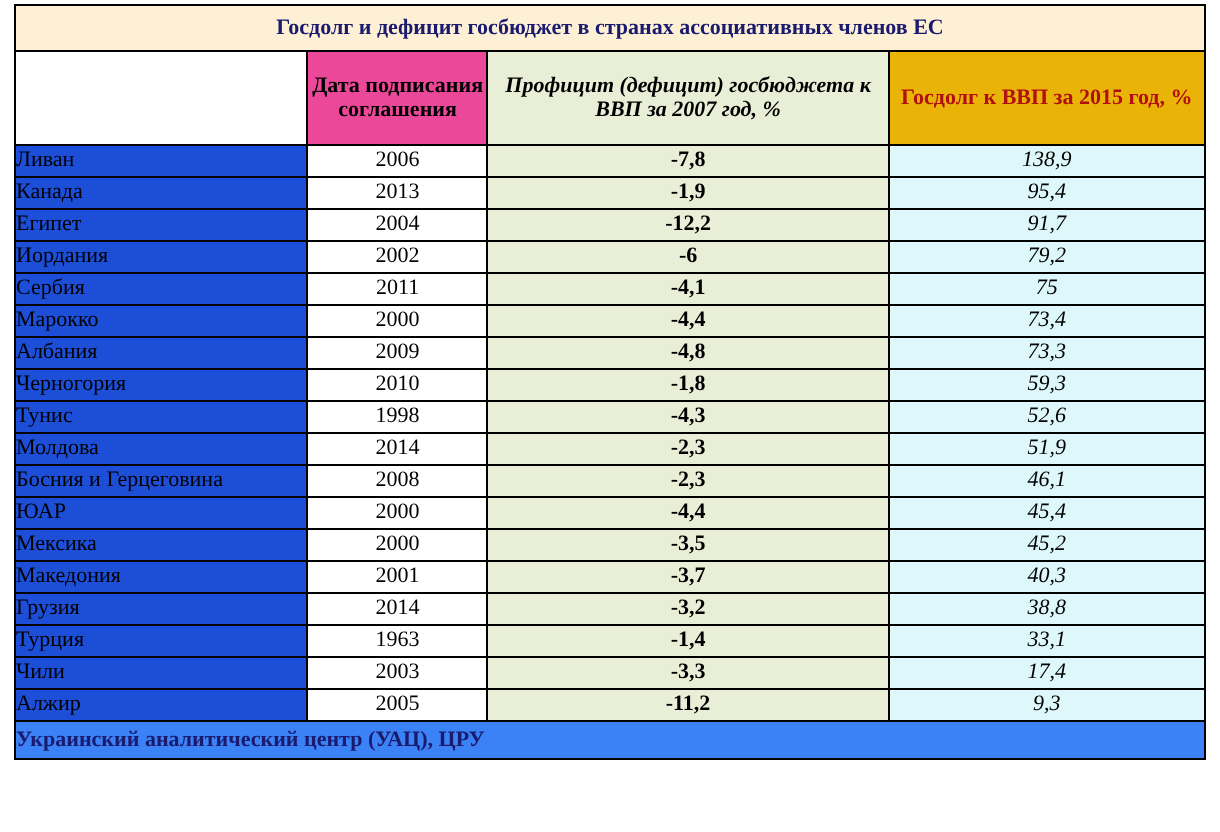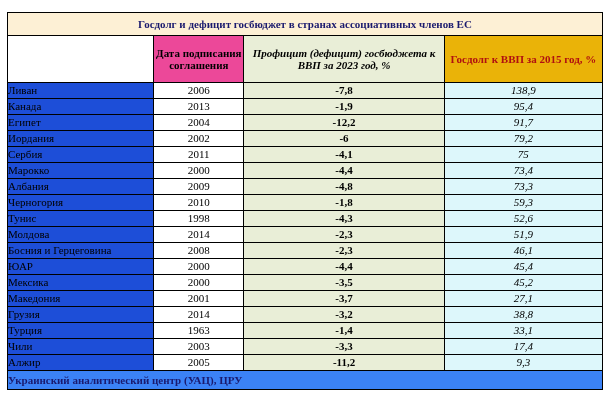--- a/index.html
+++ b/index.html
@@ -16,21 +16,21 @@
   #page {
     position: relative;
     width: 610px;
     height: 416px;
     background: #ffffff;
   }
   table.main {
     border-collapse: collapse;
     width: 596px;
     margin-left: 7px;
-    margin-top: 12px;
+    margin-top: 2px;
     table-layout: fixed;
   }
   table.main td, table.main th {
     border: 1px solid #000000;
     padding: 0;
     font-size: 11px;
     line-height: 1.1;
   }
   .title-cell {
     background: #fdf0d5;
@@ -111,21 +111,21 @@
       <col class="col-def">
       <col class="col-debt">
     </colgroup>
     <tbody>
       <tr>
         <td class="title-cell" colspan="4">Госдолг и дефицит госбюджет в странах ассоциативных членов ЕС</td>
       </tr>
       <tr>
         <td class="hdr hdr-blank"></td>
         <td class="hdr hdr-date">Дата подписания соглашения</td>
-        <td class="hdr hdr-def">Профицит (дефицит) госбюджета к ВВП за 2023 год, %</td>
+        <td class="hdr hdr-def">Профицит (дефицит) госбюджета к ВВП за 2007 год, %</td>
         <td class="hdr hdr-debt">Госдолг к ВВП за 2015 год, %</td>
       </tr>
 
       <tr>
         <td class="c-country">Ливан</td>
         <td class="c-year">2006</td>
         <td class="c-def">-7,8</td>
         <td class="c-debt">138,9</td>
       </tr>
       <tr>
@@ -197,21 +197,21 @@
       <tr>
         <td class="c-country">Мексика</td>
         <td class="c-year">2000</td>
         <td class="c-def">-3,5</td>
         <td class="c-debt">45,2</td>
       </tr>
       <tr>
         <td class="c-country">Македония</td>
         <td class="c-year">2001</td>
         <td class="c-def">-3,7</td>
-        <td class="c-debt">27,1</td>
+        <td class="c-debt">40,3</td>
       </tr>
       <tr>
         <td class="c-country">Грузия</td>
         <td class="c-year">2014</td>
         <td class="c-def">-3,2</td>
         <td class="c-debt">38,8</td>
       </tr>
       <tr>
         <td class="c-country">Турция</td>
         <td class="c-year">1963</td>

